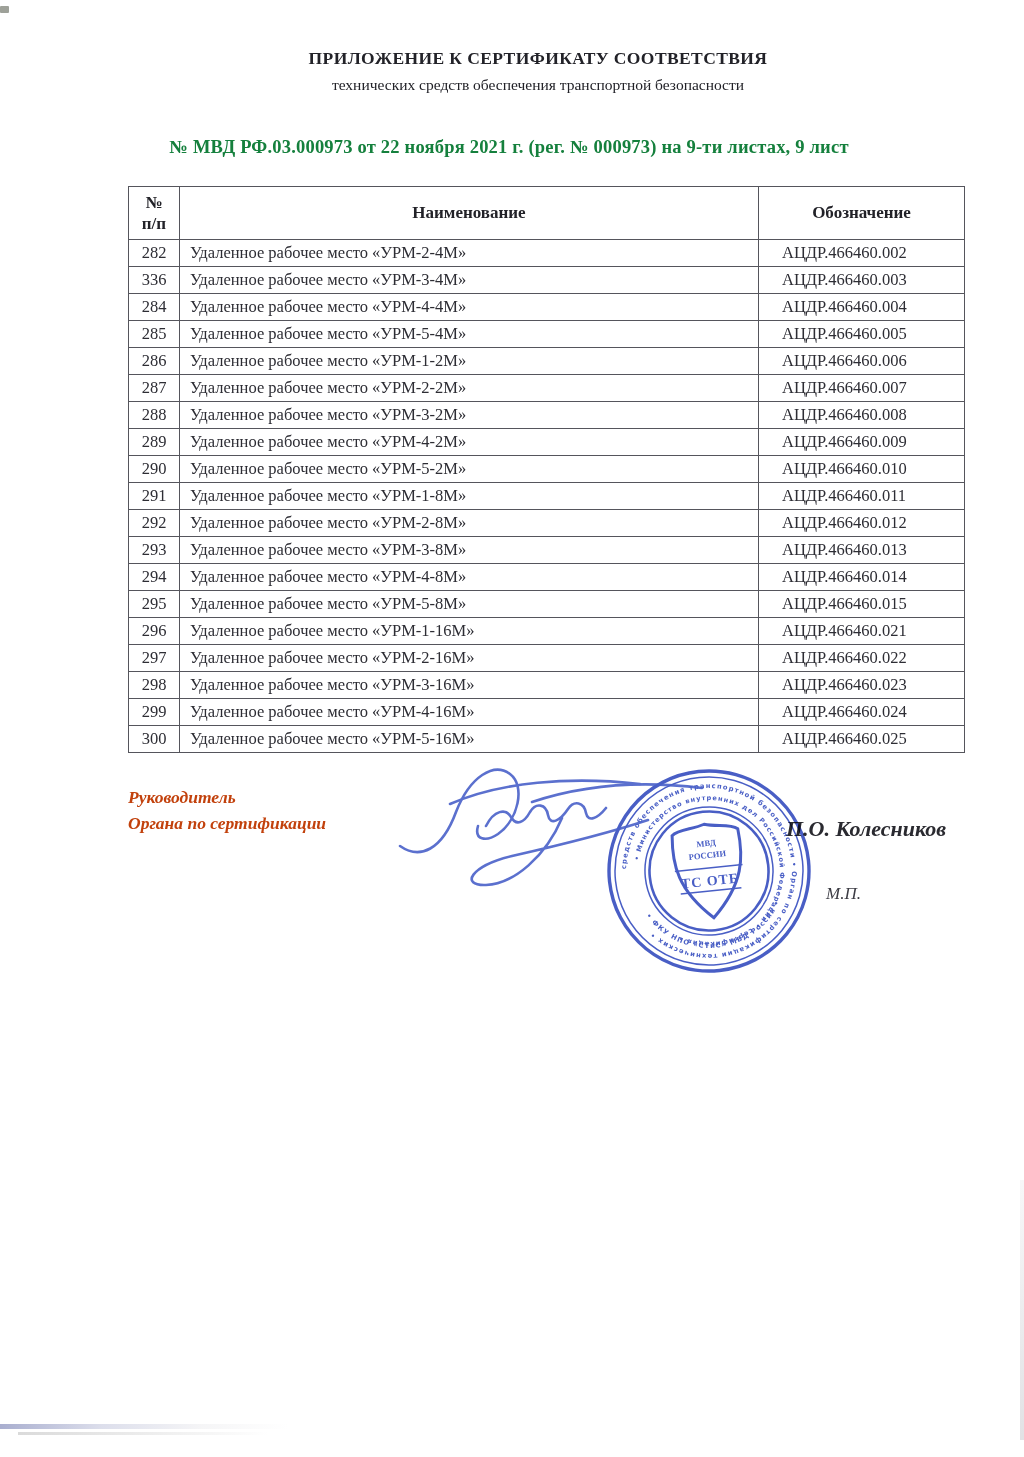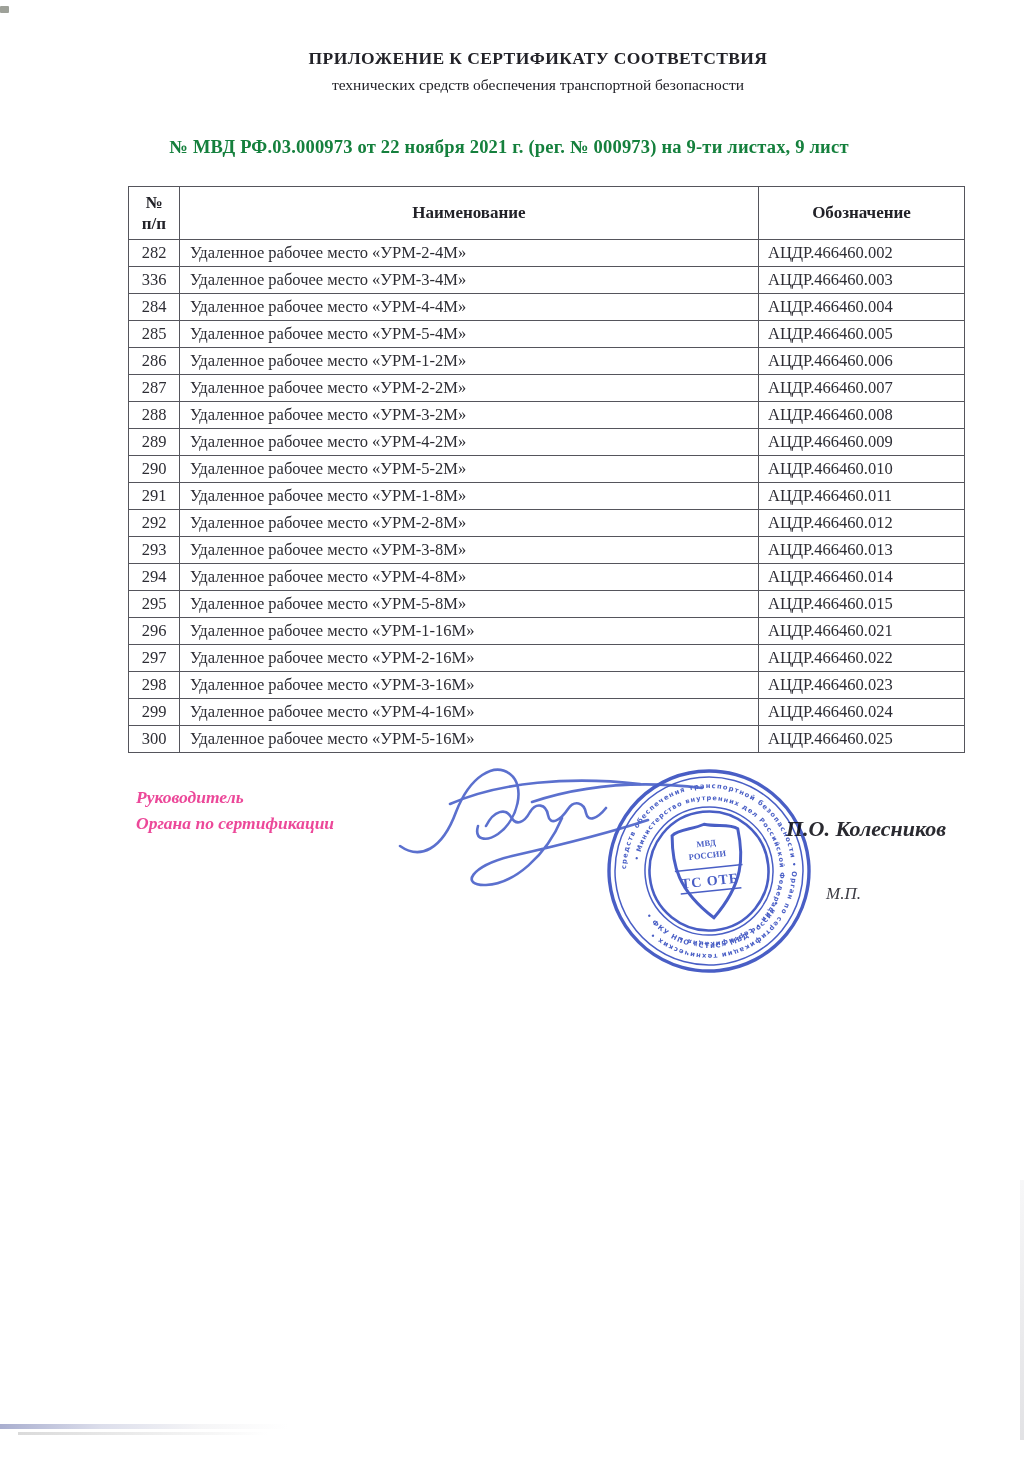--- a/index.html
+++ b/index.html
@@ -32,25 +32,25 @@
   table.doc th{
     font-weight:bold;font-size:17px;text-align:center;color:#222228;
     height:50px;line-height:1.25;
   }
   th.col-num{width:48px;font-size:15px;}
   th.col-name{width:576px;}
   th.col-des{width:203px;}
   table.doc td{height:24px;font-size:16.5px;color:#2d2d34;}
   td.c-num{text-align:center;font-size:16px;}
   td.c-name{padding-left:10px;}
-  td.c-des{padding-left:9px;}
+  td.c-des{padding-left:23px;}
   
   .role-block{
     position:absolute;left:128px;top:784px;
-    font-style:italic;font-weight:bold;font-size:17.5px;line-height:1.5;color:#ec4899;margin-left:8px;
+    font-style:italic;font-weight:bold;font-size:17.5px;line-height:1.5;color:#c2410c;
   }
   .signer-name{
     position:absolute;left:786px;top:816px;
     font-style:italic;font-weight:bold;font-size:22px;color:#2a2a30;z-index:1;
   }
   .seal-abbr{
     position:absolute;left:826px;top:884px;
     font-style:italic;font-size:17px;color:#3c3c44;z-index:1;
   }
   .signature-svg{position:absolute;left:390px;top:760px;z-index:3;}

